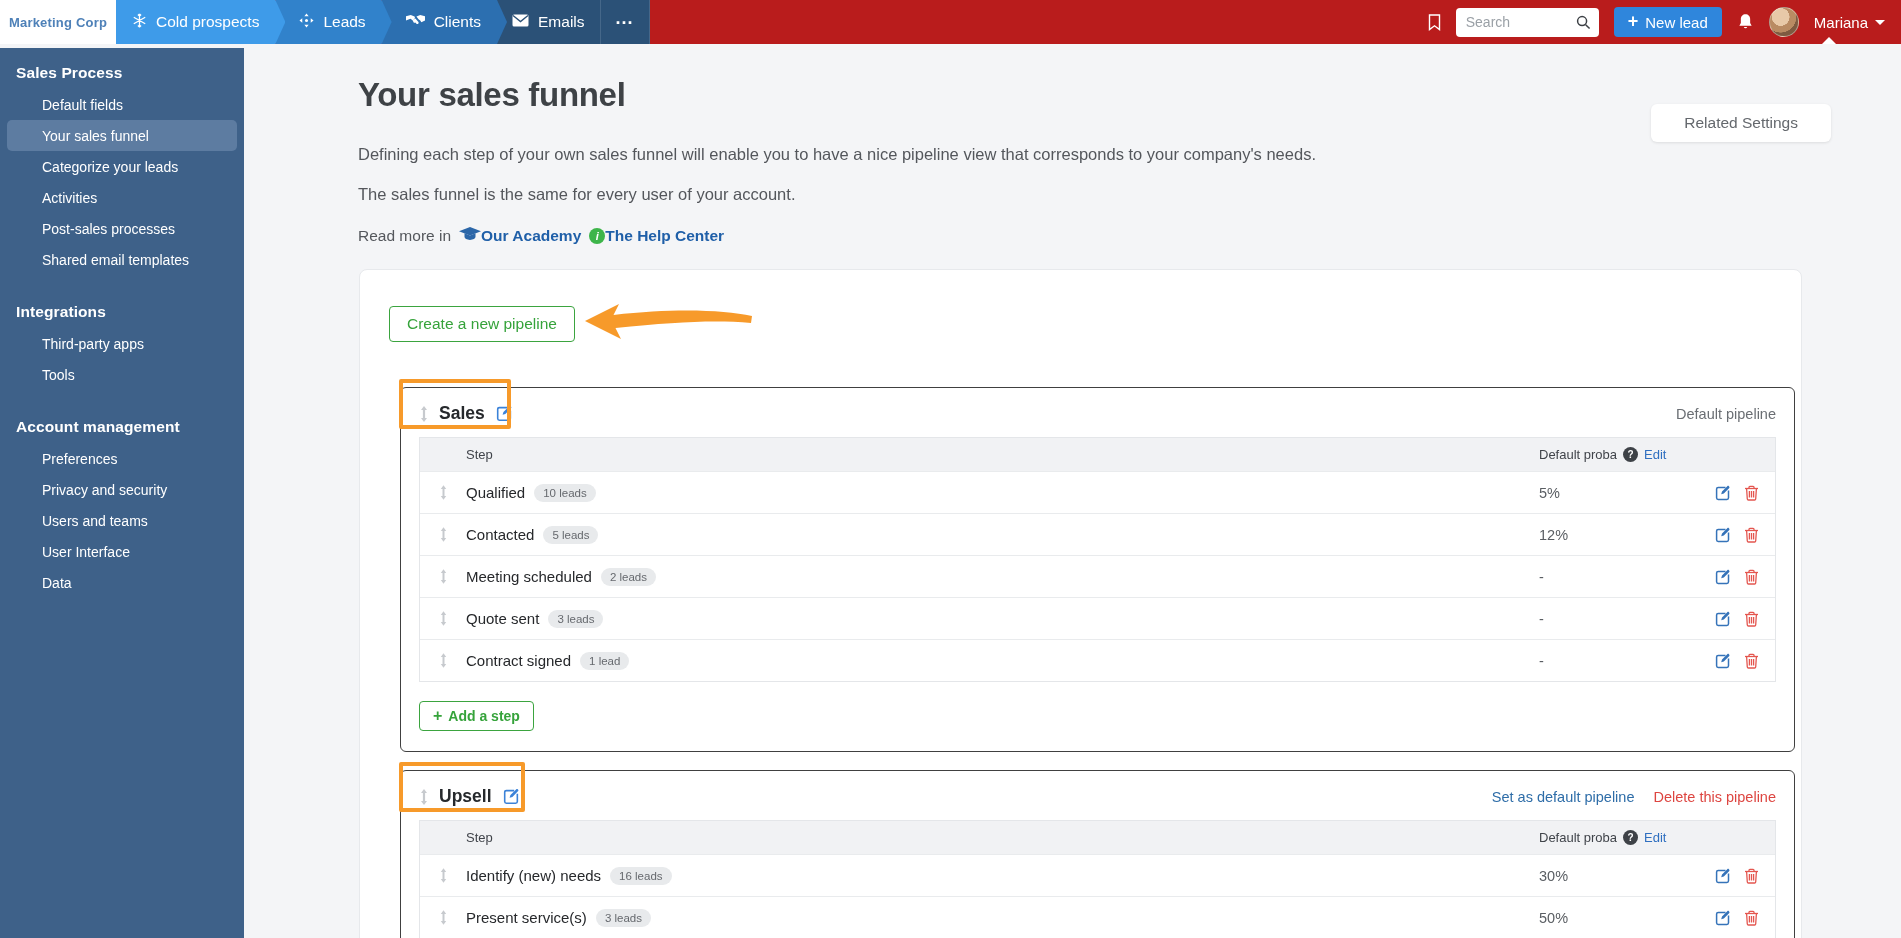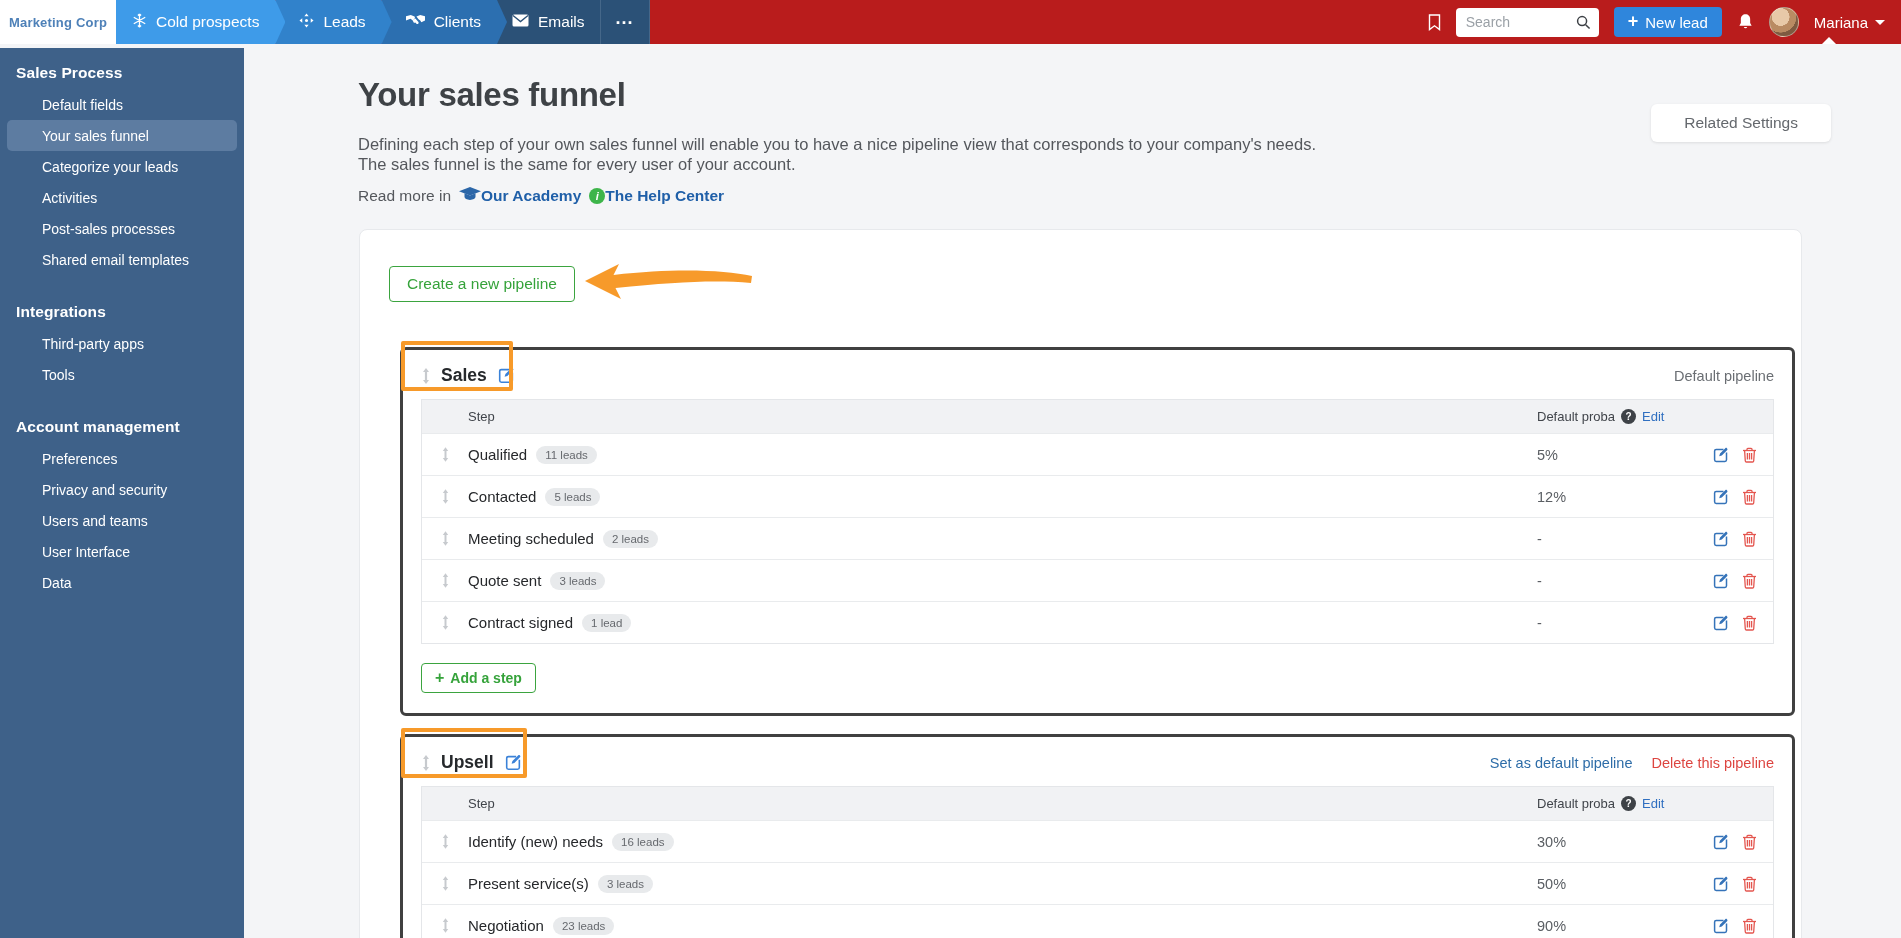--- a/index.html
+++ b/index.html
@@ -35,33 +35,33 @@
   .sidebar { position:absolute; top:48px; left:0; width:244px; bottom:0; background:#3E6189; color:#fff; padding-top:6px; overflow:hidden; }
   .side-section { margin-bottom:4px; }
   .side-title { font-size:15.5px; font-weight:700; padding:10px 16px 7px; letter-spacing:.1px; }
   .side-item { font-size:14px; padding:7.5px 16px 7.5px 42px; cursor:pointer; border-radius:5px; }
   .side-item.active { background:#5D7CA1; margin:0 7px; padding-left:35px; }
   .side-section + .side-section { margin-top:18px; }
 
   
   .content { position:absolute; left:300px; top:48px; right:0; bottom:0; background:#F4F5F7; padding:14px 0 0 58px; overflow:hidden; }
   .page-title { font-size:33px; font-weight:700; color:#3E4246; letter-spacing:-.3px; margin:14px 0 20px; }
-  .page-desc { font-size:16.5px; line-height:20px; color:#54575C; max-width:985px; }
+  .page-desc { font-size:16.5px; line-height:40px; color:#54575C; max-width:985px; }
   .read-more { display:flex; align-items:center; gap:8px; font-size:15.5px; color:#54575C; margin-top:13px; }
   .read-link { color:#1F5FA8; font-weight:700; cursor:pointer; display:flex; align-items:center; }
   .info-dot { width:16px; height:16px; border-radius:50%; background:#3DB54A; color:#fff; font-size:11px; font-weight:700; display:inline-flex; align-items:center; justify-content:center; font-style:italic; }
   .related-btn { position:absolute; top:56px; right:70px; background:#fff; border:none; border-radius:6px; padding:10px 33px; font-size:15.5px; color:#64686D; box-shadow:0 1px 3px rgba(0,0,0,.10); cursor:pointer; font-family:"Liberation Sans",sans-serif; }
 
   .card { margin-top:24px; margin-left:1px; width:1443px; min-height:760px; background:#fff; border:1px solid #E7E9EC; border-radius:8px; padding:32px 6px 40px 29px; position:relative; }
 
   .create-row { display:flex; align-items:center; margin-bottom:41px; }
   .btn-green { background:#fff; border:1px solid #3BA43F; color:#36A33B; border-radius:4px; font-size:15.5px; padding:8px 17px; cursor:pointer; font-family:"Liberation Sans",sans-serif; }
   .annot-arrow { margin-left:8px; }
 
-  .pipeline { border:3px solid #404040; border-radius:6px; margin-left:11px; margin-bottom:18px; position:relative; }
+  .pipeline { border:1px solid #404040; border-radius:6px; margin-left:11px; margin-bottom:18px; position:relative; }
   .pipe-head { display:flex; align-items:center; padding:15px 18px 13px; }
   .drag-handle { display:flex; align-items:center; cursor:grab; }
   .pipe-name { font-size:17.5px; font-weight:700; color:#26292C; margin:0 11px 0 10px; }
   .pipe-edit { color:#3B82D8; display:flex; align-items:center; cursor:pointer; }
   .pipe-right { margin-left:auto; font-size:14.5px; color:#6A6E73; display:flex; align-items:center; gap:19px; }
   .link-blue { color:#2E6DA8; cursor:pointer; }
   .link-red  { color:#DD4540; cursor:pointer; }
   .annot-box { position:absolute; border:4px solid #F79A2A; border-radius:2px; top:-9px; left:-2px; height:50px; pointer-events:none; z-index:5; }
 
   .step-table { margin:0 18px; border:1px solid #E4E6E9; }
@@ -250,21 +250,21 @@
         <div class="t-row">
           <span class="col-handle">
               <span class="drag-handle">
                 <svg width="9" height="15" viewBox="0 0 10 16">
                   <path d="M5 0 L8 4 H6.1 V12 H8 L5 16 L2 12 H3.9 V4 H2 Z" fill="#C7CACE"></path>
                 </svg>
               </span>
             </span>
           <span class="col-name">
               <span>Qualified</span>
-              <span class="badge">11 leads</span>
+              <span class="badge">10 leads</span>
             </span>
           <span class="col-proba">5%</span>
           <span class="col-icons">
             <span class="icon-edit">
                 <svg width="16" height="16" viewBox="0 0 16 16" fill="none" stroke="currentColor" stroke-width="1.5">
                   <path d="M10.5 2.5 H3.2 C2.3 2.5 1.6 3.2 1.6 4.1 V12.8 C1.6 13.7 2.3 14.4 3.2 14.4 H11.9 C12.8 14.4 13.5 13.7 13.5 12.8 V5.5"></path>
                   <path d="M13.9 1.2 C14.5 1.8 14.7 2.5 14.3 2.9 L8.8 8.4 L6.2 9.2 L7 6.6 L12.5 1.1 C12.9 .7 13.5 .8 13.9 1.2 Z" fill="currentColor" stroke="none"></path>
                 </svg>
               </span>
             <span class="icon-trash">

